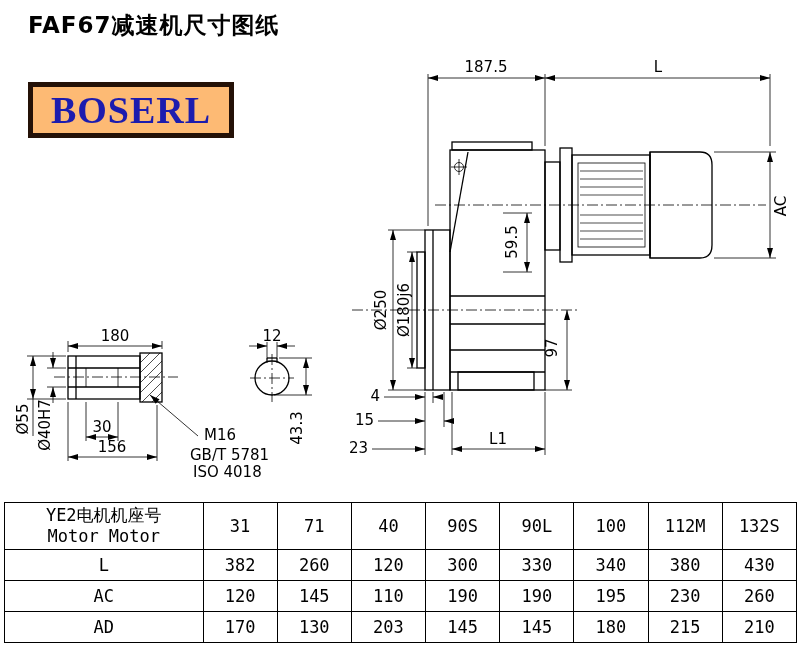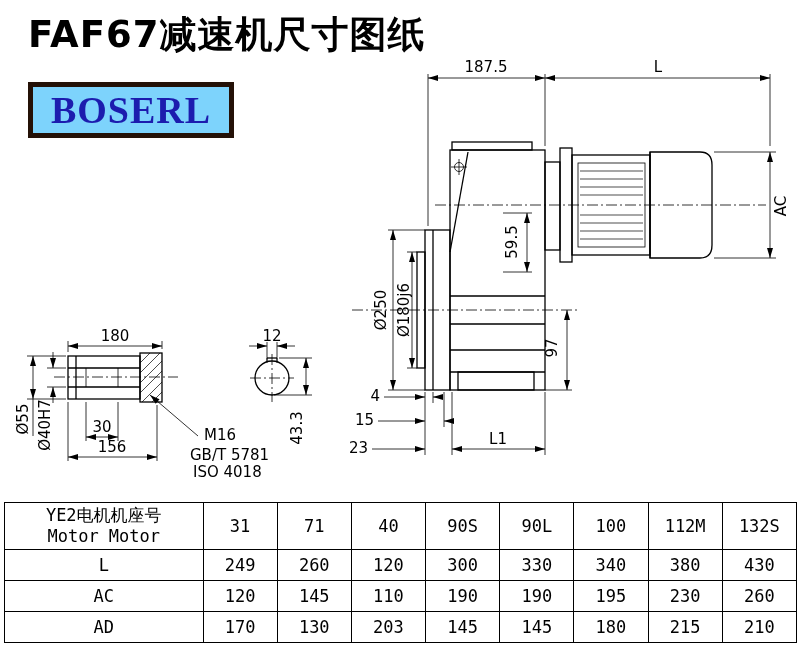--- a/index.html
+++ b/index.html
@@ -1,20 +1,20 @@
 <!DOCTYPE html>
 <html><head>
 <meta charset="utf-8">
 <style>
   html,body{margin:0;padding:0;background:#fff;}
   .page{position:relative;width:800px;height:646px;background:#fff;overflow:hidden;
         font-family:"DejaVu Sans",sans-serif;color:#000;}
-  .title{position:absolute;left:28px;top:10px;font-size:37px;font-weight:bold;letter-spacing:1px;}
+  .title{position:absolute;left:28px;top:10px;font-size:23px;font-weight:bold;letter-spacing:1px;}
   .logo-box{position:absolute;left:28px;top:82px;width:196px;height:46px;
-            border:5px solid #241107;background:#7dd3fc;display:flex;align-items:center;justify-content:center;}
+            border:5px solid #241107;background:#fdba74;display:flex;align-items:center;justify-content:center;}
   .logo-text{font-family:"Liberation Serif",serif;font-size:38px;font-weight:bold;
              color:#1c1cae;letter-spacing:1px;line-height:1;}
   svg{position:absolute;left:0;top:0;}
   svg .o{stroke:#000;stroke-width:1.3;fill:none;}
   svg .t{stroke:#000;stroke-width:0.8;fill:none;}
   svg .h{stroke:#000;stroke-width:0.7;fill:none;}
   svg .cl{stroke:#000;stroke-width:0.8;fill:none;stroke-dasharray:11 3 2 3;}
   svg text{font-family:"DejaVu Sans",sans-serif;font-size:15px;fill:#000;stroke:none;}
   .dims-table{position:absolute;left:4px;top:502px;width:793px;border-collapse:collapse;
               table-layout:fixed;font-family:"DejaVu Sans Mono","DejaVu Sans",monospace;
@@ -236,21 +236,21 @@
       <td>71</td>
       <td>40</td>
       <td>90S</td>
       <td>90L</td>
       <td>100</td>
       <td>112M</td>
       <td>132S</td>
     </tr>
     <tr>
       <td>L</td>
-      <td>249</td>
+      <td>382</td>
       <td>260</td>
       <td>120</td>
       <td>300</td>
       <td>330</td>
       <td>340</td>
       <td>380</td>
       <td>430</td>
     </tr>
     <tr>
       <td>AC</td>

